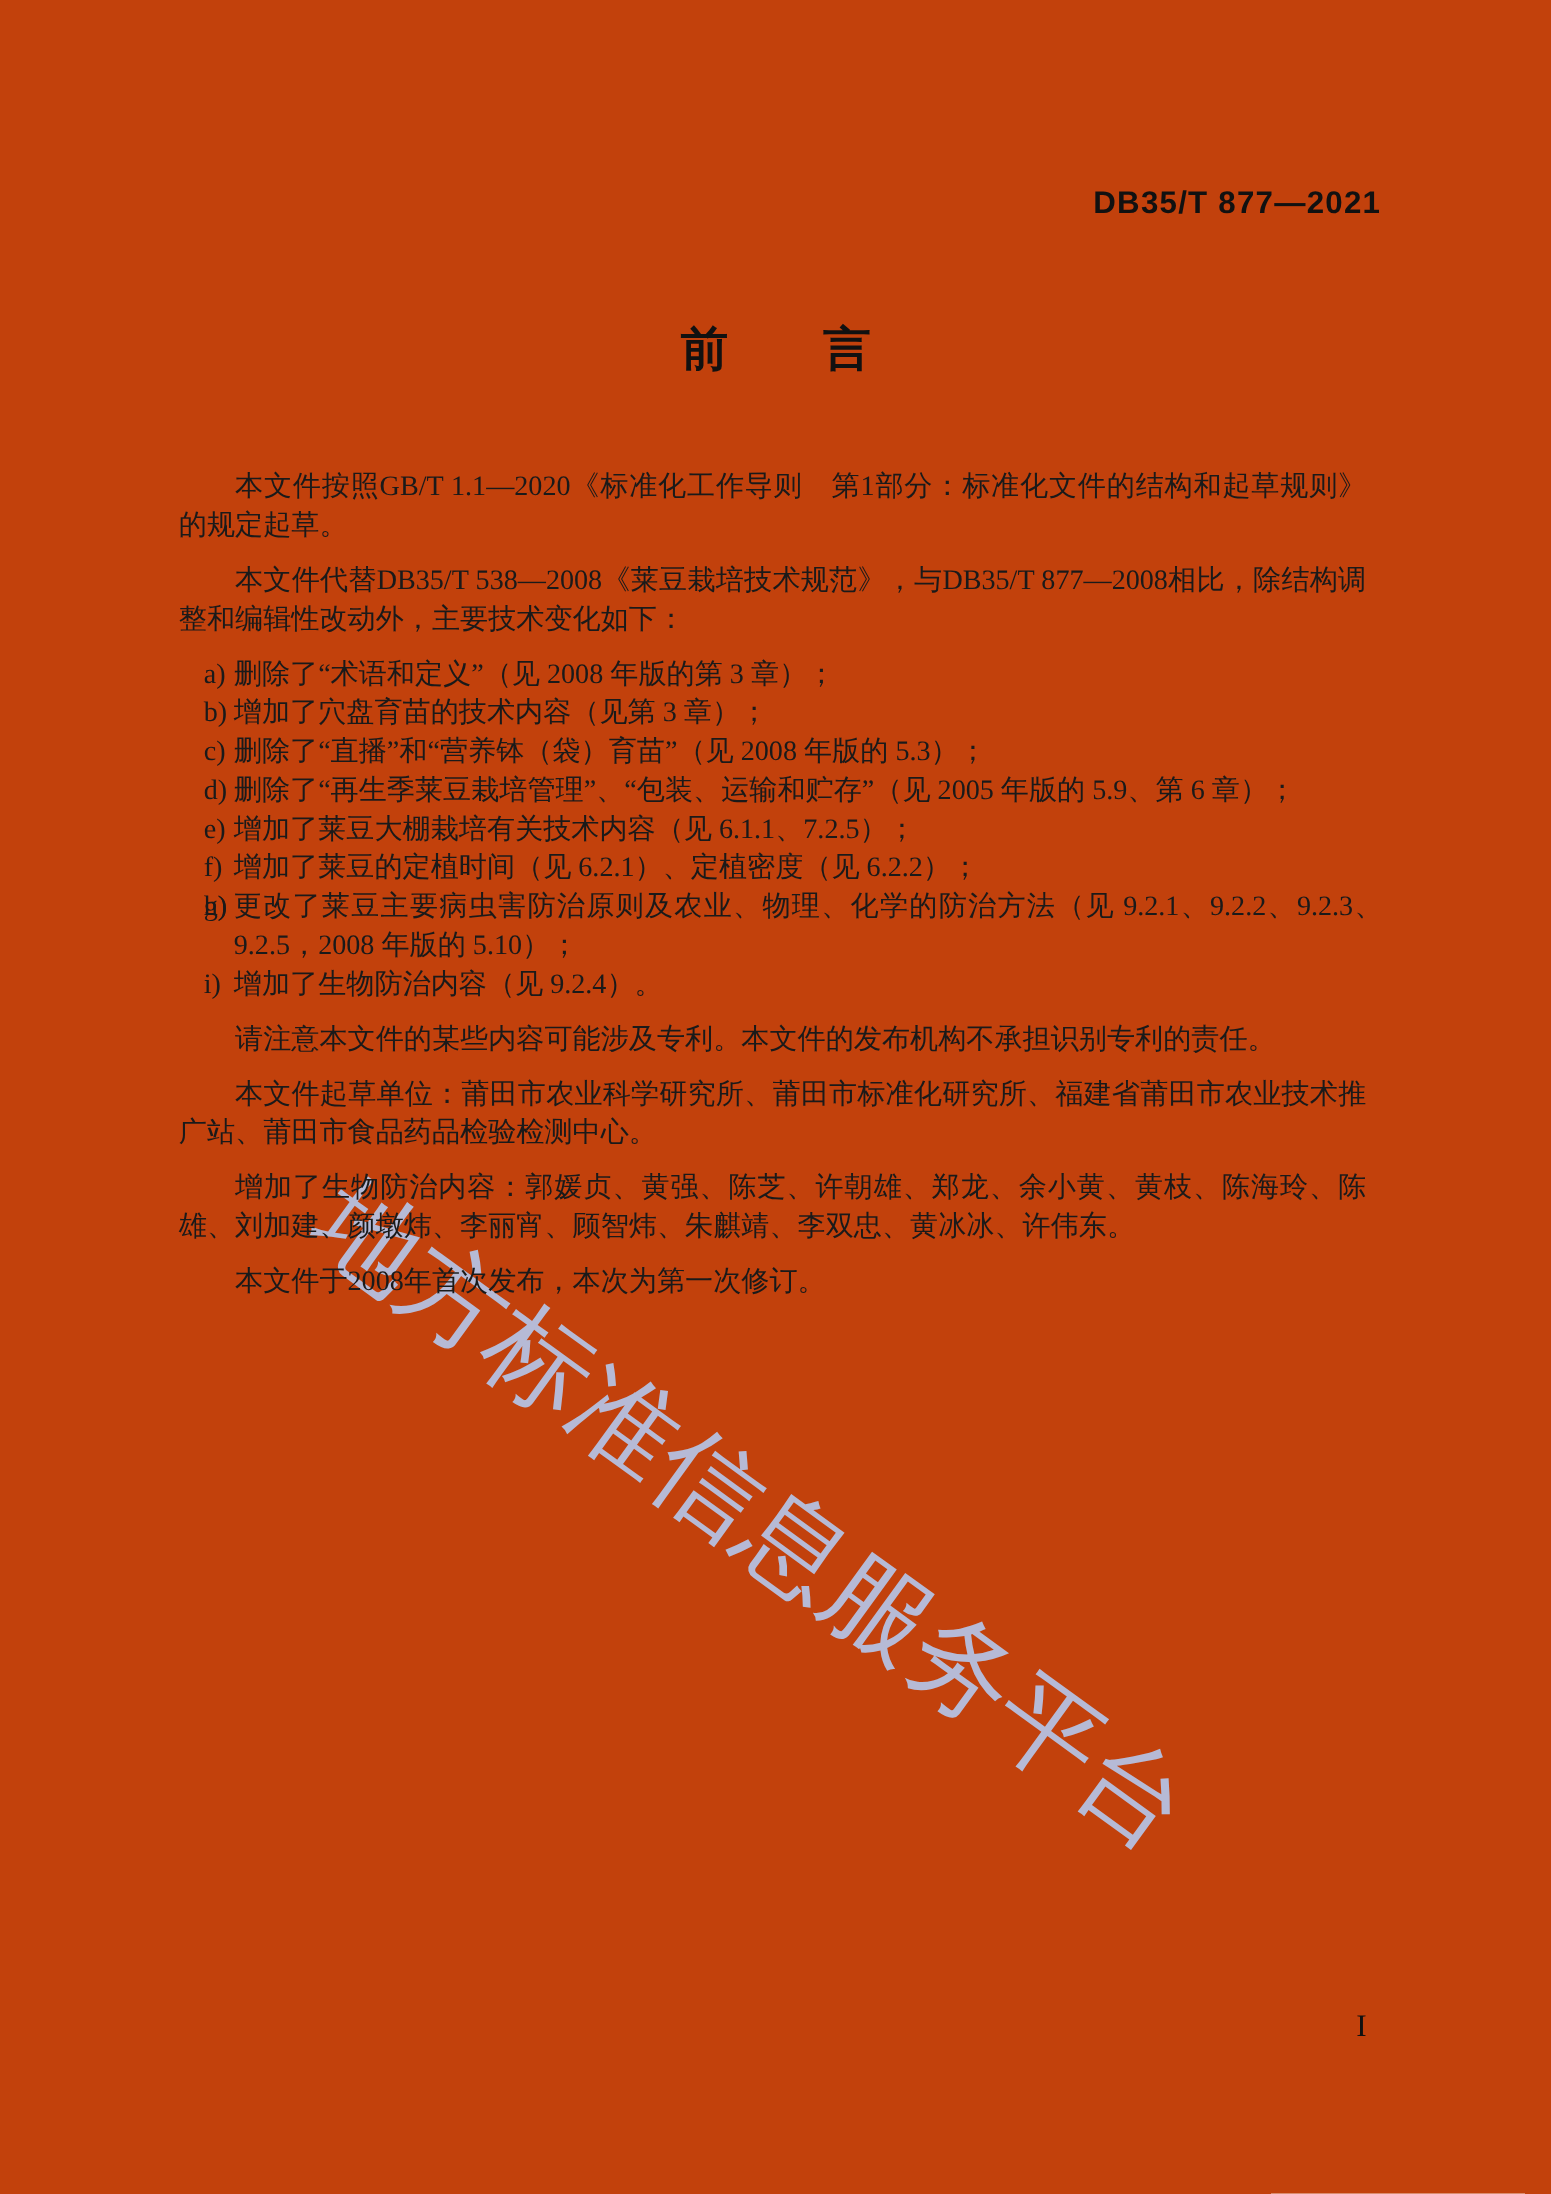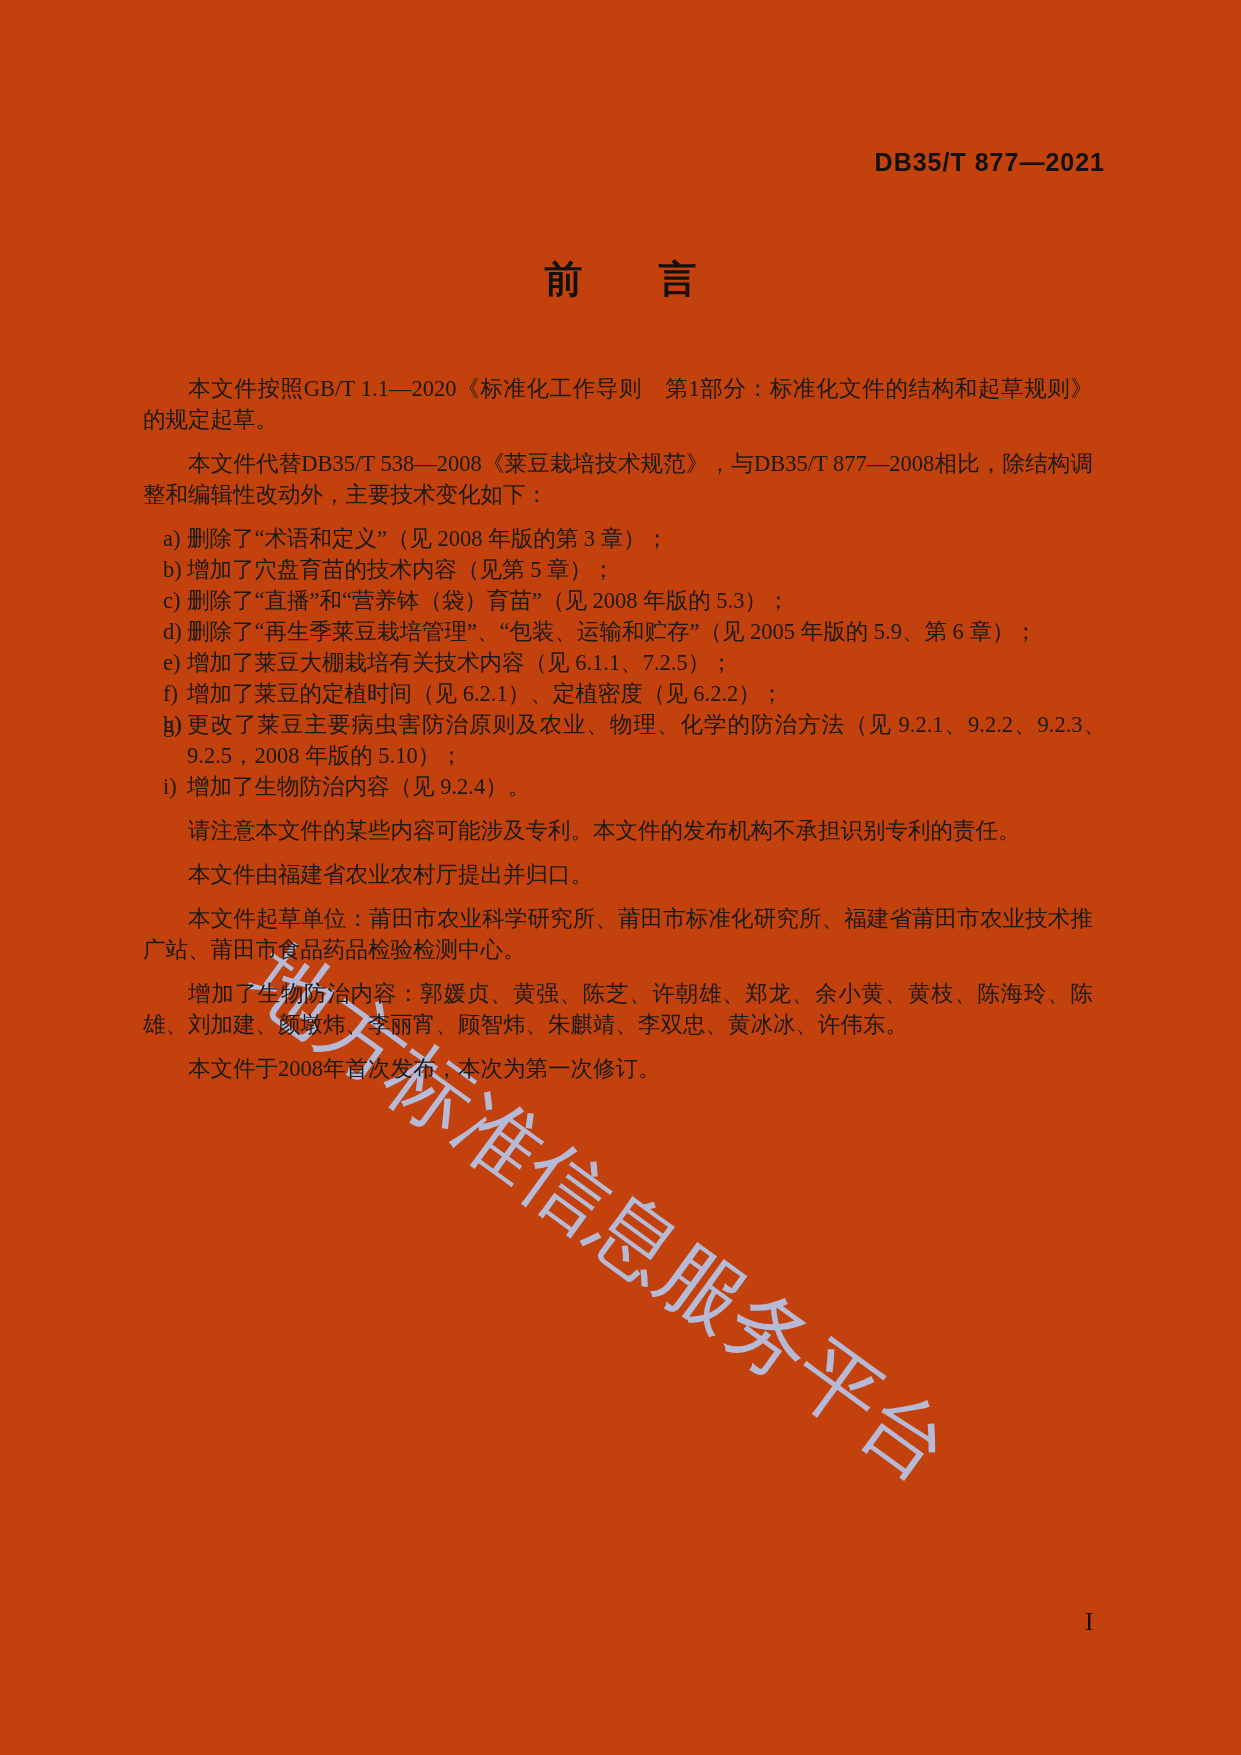--- a/index.html
+++ b/index.html
@@ -97,21 +97,21 @@
     <p class="para">本文件按照GB/T 1.1—2020《标准化工作导则　第1部分：标准化文件的结构和起草规则》的规定起草。</p>
 
     <p class="para">本文件代替DB35/T 538—2008《莱豆栽培技术规范》，与DB35/T 877—2008相比，除结构调整和编辑性改动外，主要技术变化如下：</p>
 
     <div class="change-item">
       <span class="change-label">a)</span>
       <span>删除了“术语和定义”（见 2008 年版的第 3 章）；</span>
     </div>
     <div class="change-item">
       <span class="change-label">b)</span>
-      <span>增加了穴盘育苗的技术内容（见第 5 章）；</span>
+      <span>增加了穴盘育苗的技术内容（见第 3 章）；</span>
     </div>
     <div class="change-item">
       <span class="change-label">c)</span>
       <span>删除了“直播”和“营养钵（袋）育苗”（见 2008 年版的 5.3）；</span>
     </div>
     <div class="change-item">
       <span class="change-label">d)</span>
       <span>删除了“再生季莱豆栽培管理”、“包装、运输和贮存”（见 2005 年版的 5.9、第 6 章）；</span>
     </div>
     <div class="change-item">
@@ -128,21 +128,20 @@
     <div class="change-item">
       <span class="change-label">h)</span>
       <span>更改了莱豆主要病虫害防治原则及农业、物理、化学的防治方法（见 9.2.1、9.2.2、9.2.3、9.2.5，2008 年版的 5.10）；</span>
     </div>
     <div class="change-item">
       <span class="change-label">i)</span>
       <span>增加了生物防治内容（见 9.2.4）。</span>
     </div>
 
     <p class="para">请注意本文件的某些内容可能涉及专利。本文件的发布机构不承担识别专利的责任。</p>
-    <p class="para">本文件由福建省农业农村厅提出并归口。</p>
     <p class="para">本文件起草单位：莆田市农业科学研究所、莆田市标准化研究所、福建省莆田市农业技术推广站、莆田市食品药品检验检测中心。</p>
     <p class="para">增加了生物防治内容：郭媛贞、黄强、陈芝、许朝雄、郑龙、余小黄、黄枝、陈海玲、陈雄、刘加建、颜墩炜、李丽宵、顾智炜、朱麒靖、李双忠、黄冰冰、许伟东。</p>
     <p class="para">本文件于2008年首次发布，本次为第一次修订。</p>
 
   </div>
 
   <div class="watermark">地方标准信息服务平台</div>
 
   <div class="page-number">I</div>
 

